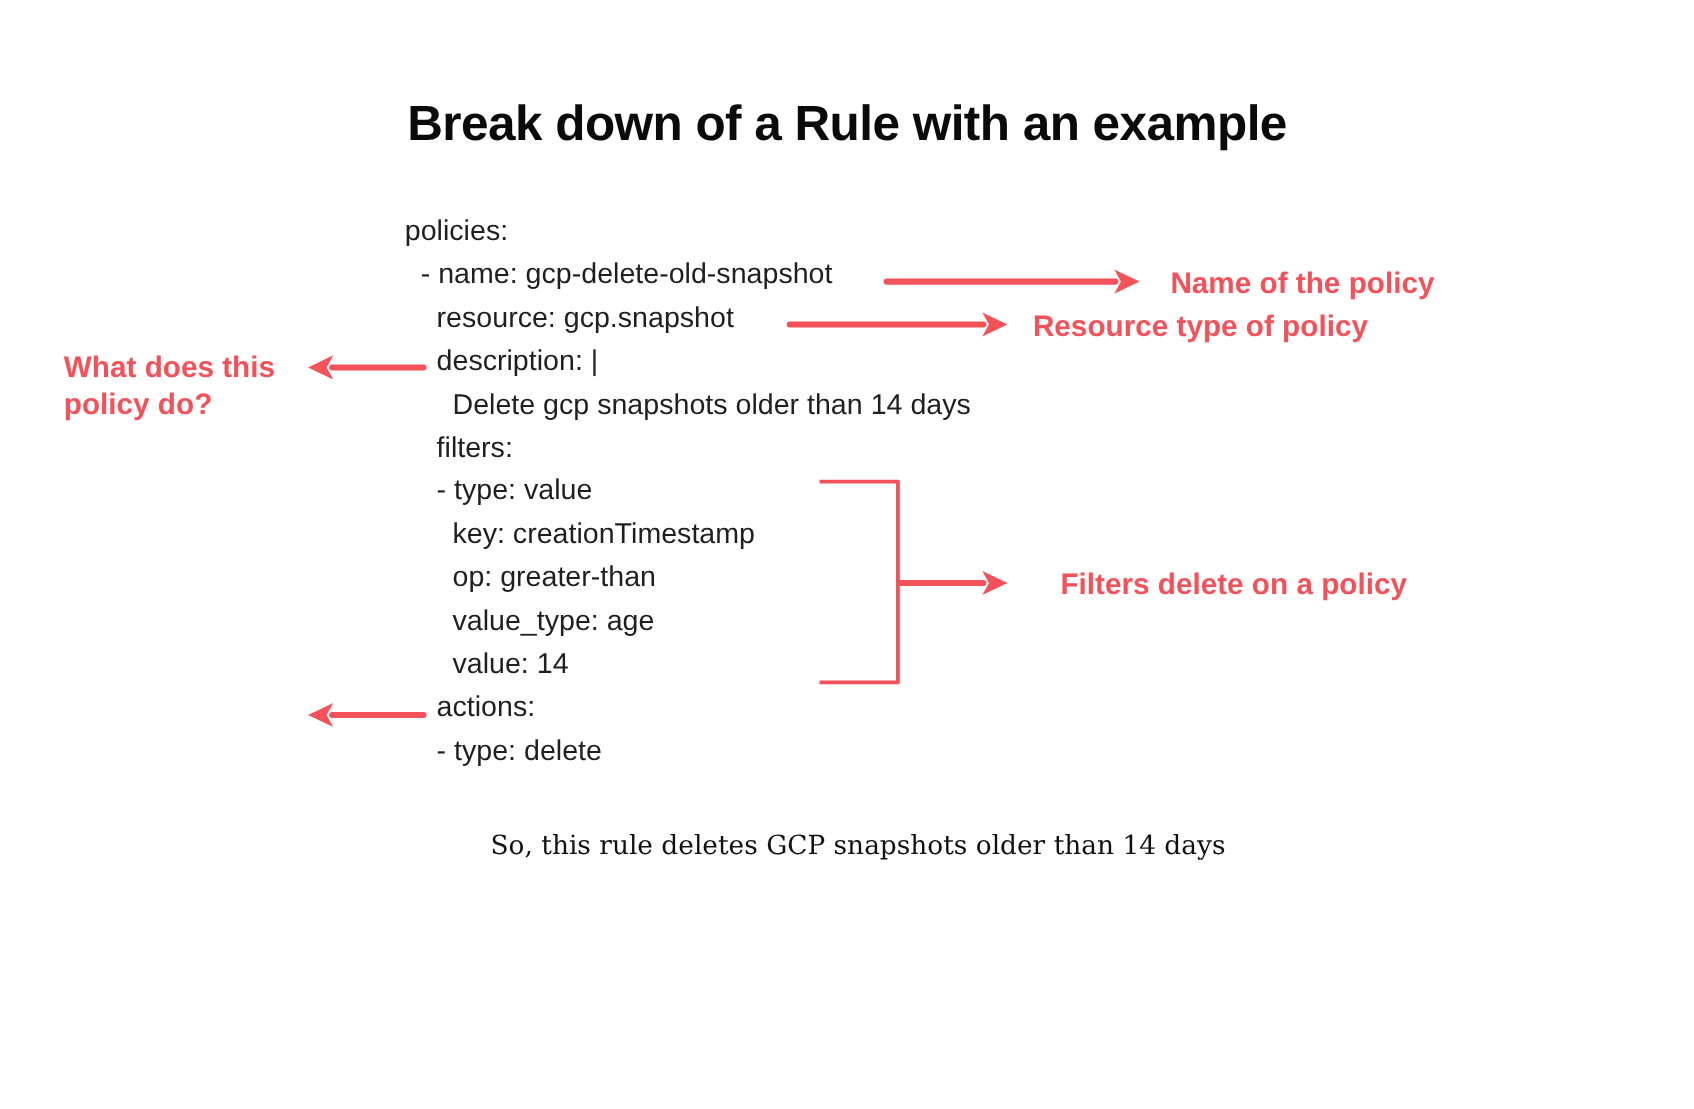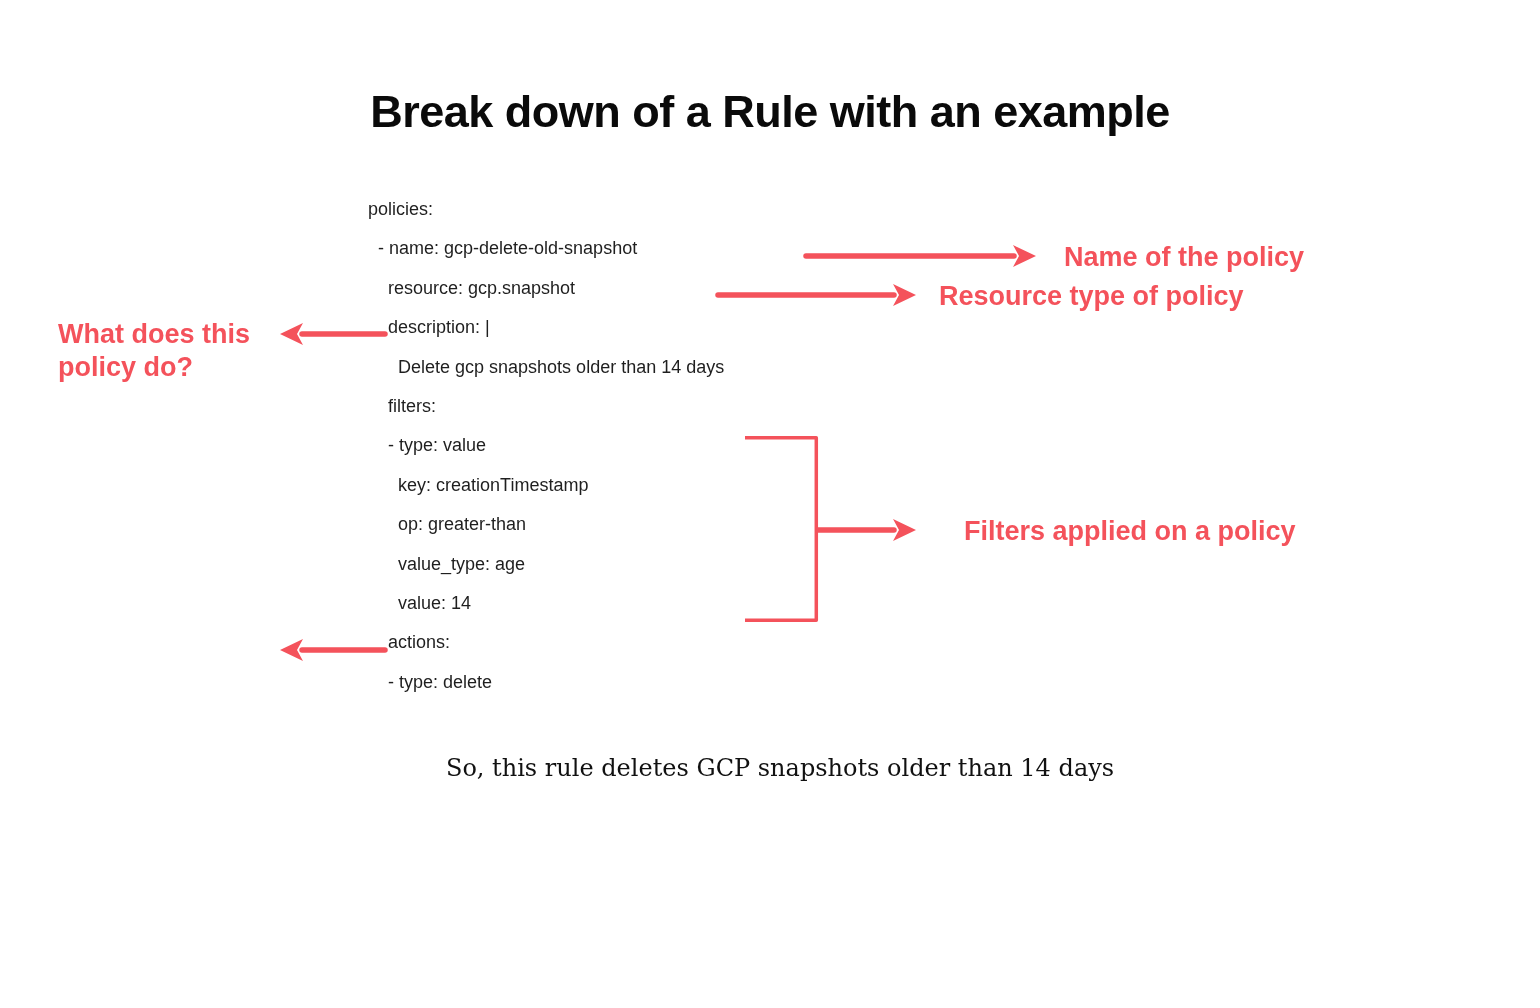--- a/index.html
+++ b/index.html
@@ -30,21 +30,21 @@
     font-size: 45px;
     font-weight: 700;
     letter-spacing: -0.5px;
     color: var(--title-text);
   }
   .yaml-code {
     position: absolute;
     left: 368px;
     top: 190px;
     font-family: "Liberation Sans", sans-serif;
-    font-size: 18px;
+    font-size: 26px;
     font-weight: 400;
     line-height: 39.4px;
     color: var(--code-text);
     white-space: pre;
   }
   .annotation {
     position: absolute;
     color: var(--accent);
     font-weight: 700;
     font-size: 27px;
@@ -144,18 +144,18 @@
     </g>
   </svg>
 
   <div class="annotation ann-name">Name of the policy</div>
 
   <div class="annotation ann-resource">Resource type of policy</div>
 
   <div class="annotation two-line ann-desc">What does this
 policy do?</div>
 
-  <div class="annotation ann-filters">Filters applied on a policy</div>
+  <div class="annotation ann-filters">Filters delete on a policy</div>
 
 
   <div class="conclusion">So, this rule deletes GCP snapshots older than 14 days</div>
 
 </div>
 
 </body></html>

